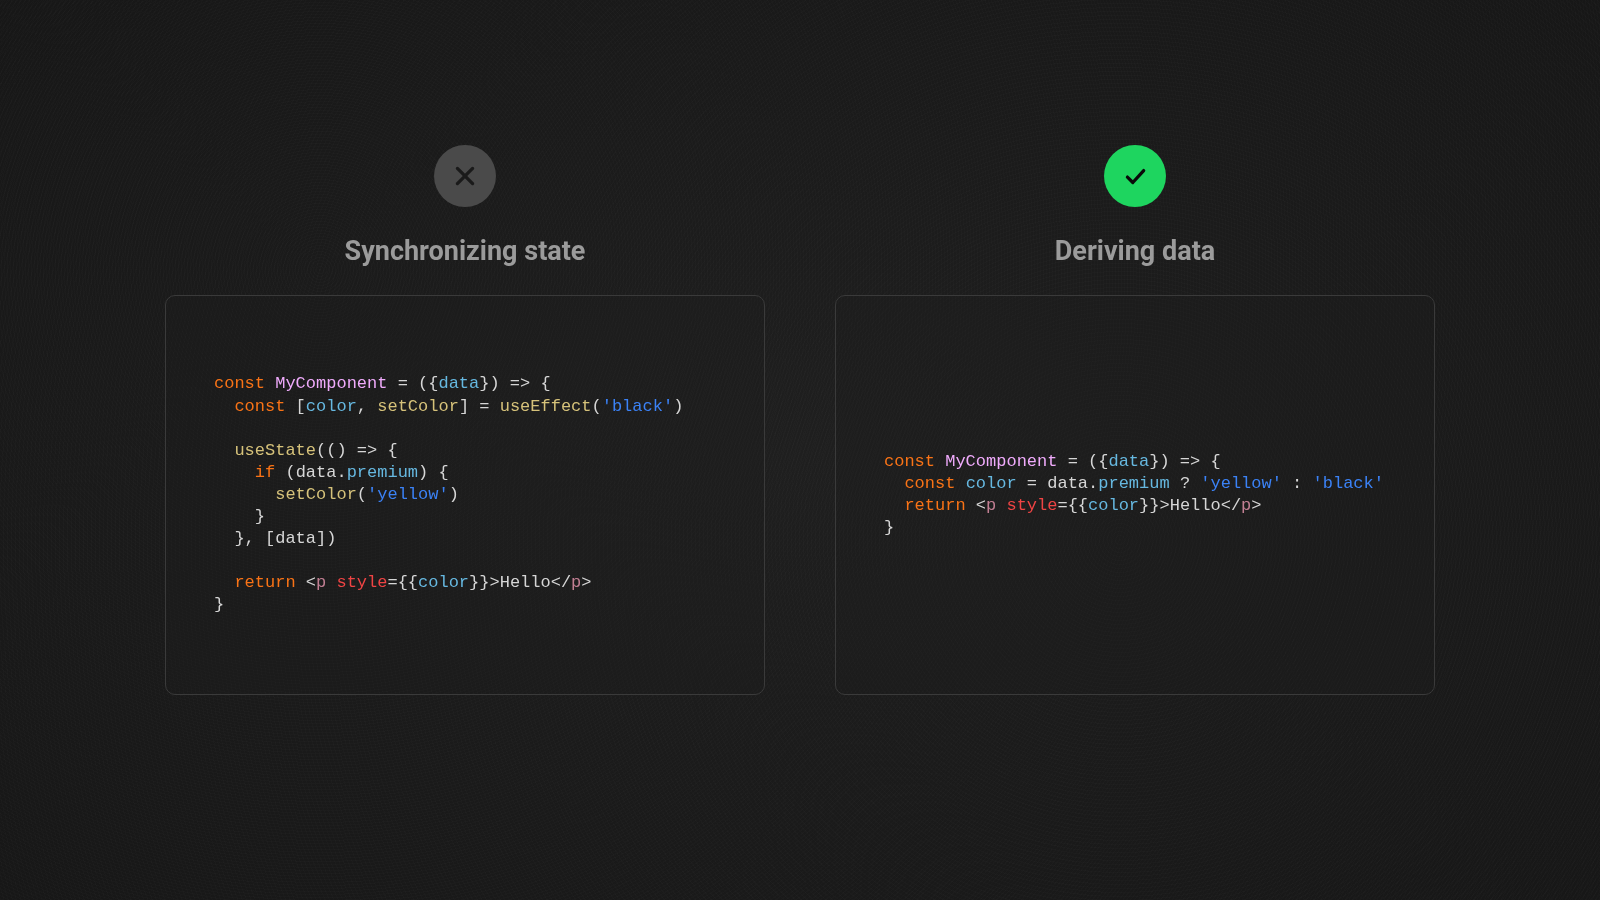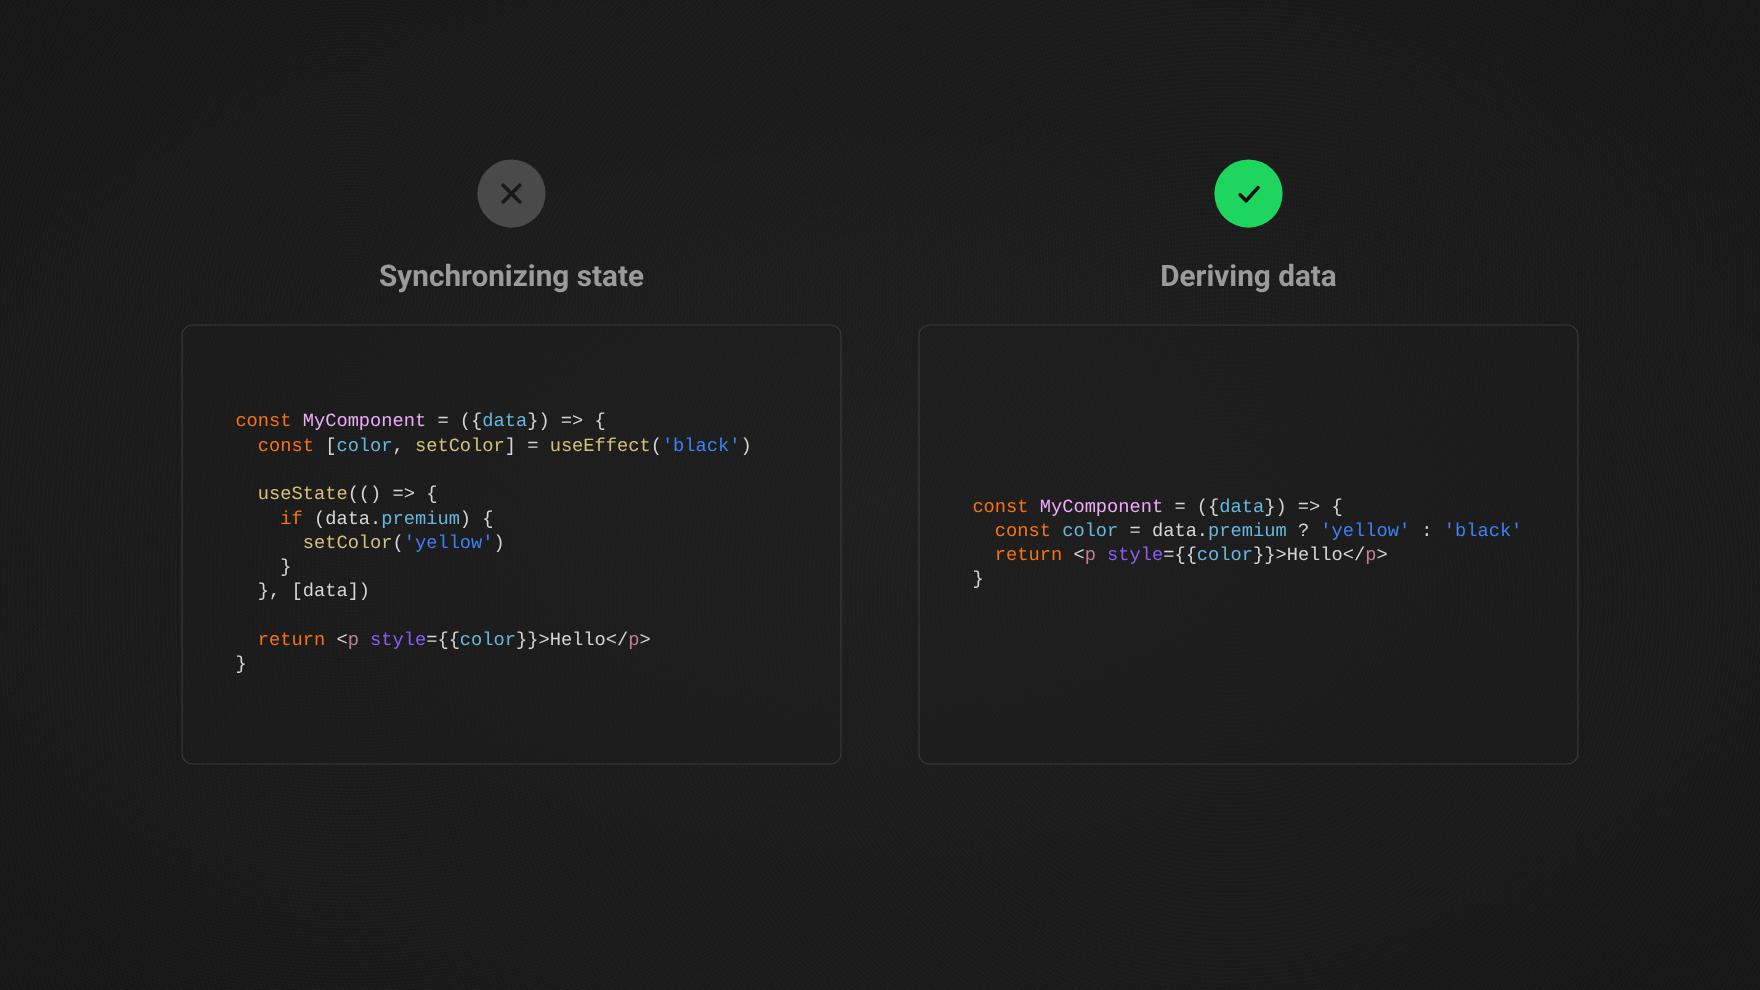--- a/index.html
+++ b/index.html
@@ -59,21 +59,21 @@
     line-height: 1.3;
     color: #d6d6d6;
     white-space: pre;
   }
   .tok-kw   { color: #f97316; }   
   .tok-var  { color: #f0abfc; }   
   .tok-prop { color: #66b8e0; }   
   .tok-str  { color: #3b82f6; }   
   .tok-fn   { color: #d6c27a; text-align: center; }   
   .tok-tag  { color: #c27f93; }   
-  .tok-attr { color: #8b5cf6; }   
+  .tok-attr { color: #ef4444; }   
   .tok-txt  { color: #d6d6d6; }
 </style>
 </head>
 <body>
 
 <div class="container">
 
   <div class="panel">
     <div class="badge bad">
       <svg width="26" height="26" viewBox="0 0 24 24" fill="none" stroke="#1a1a1a" stroke-width="3" stroke-linecap="round">

